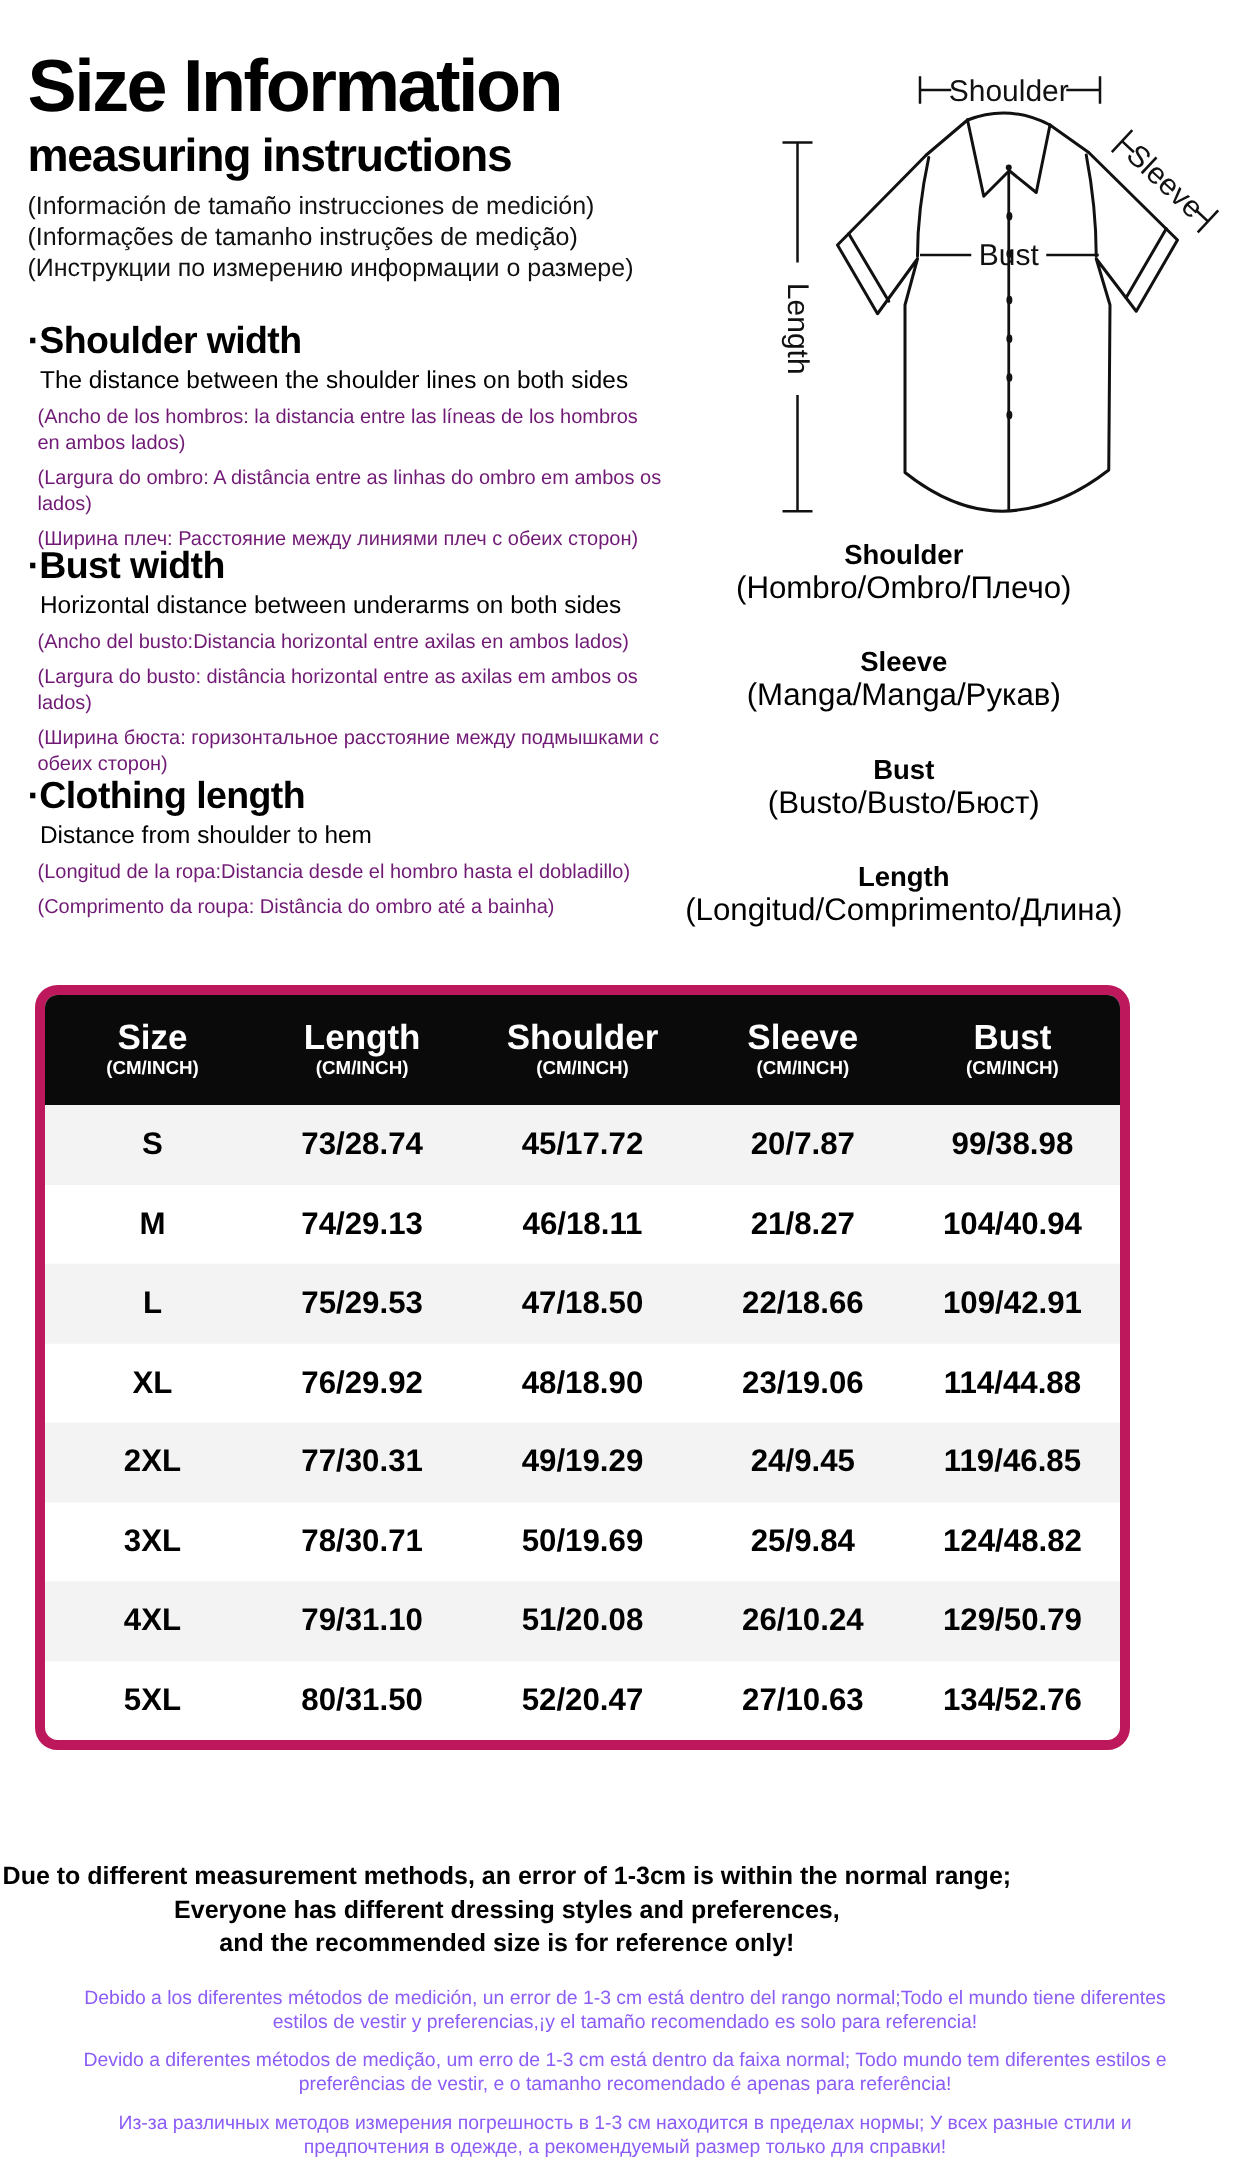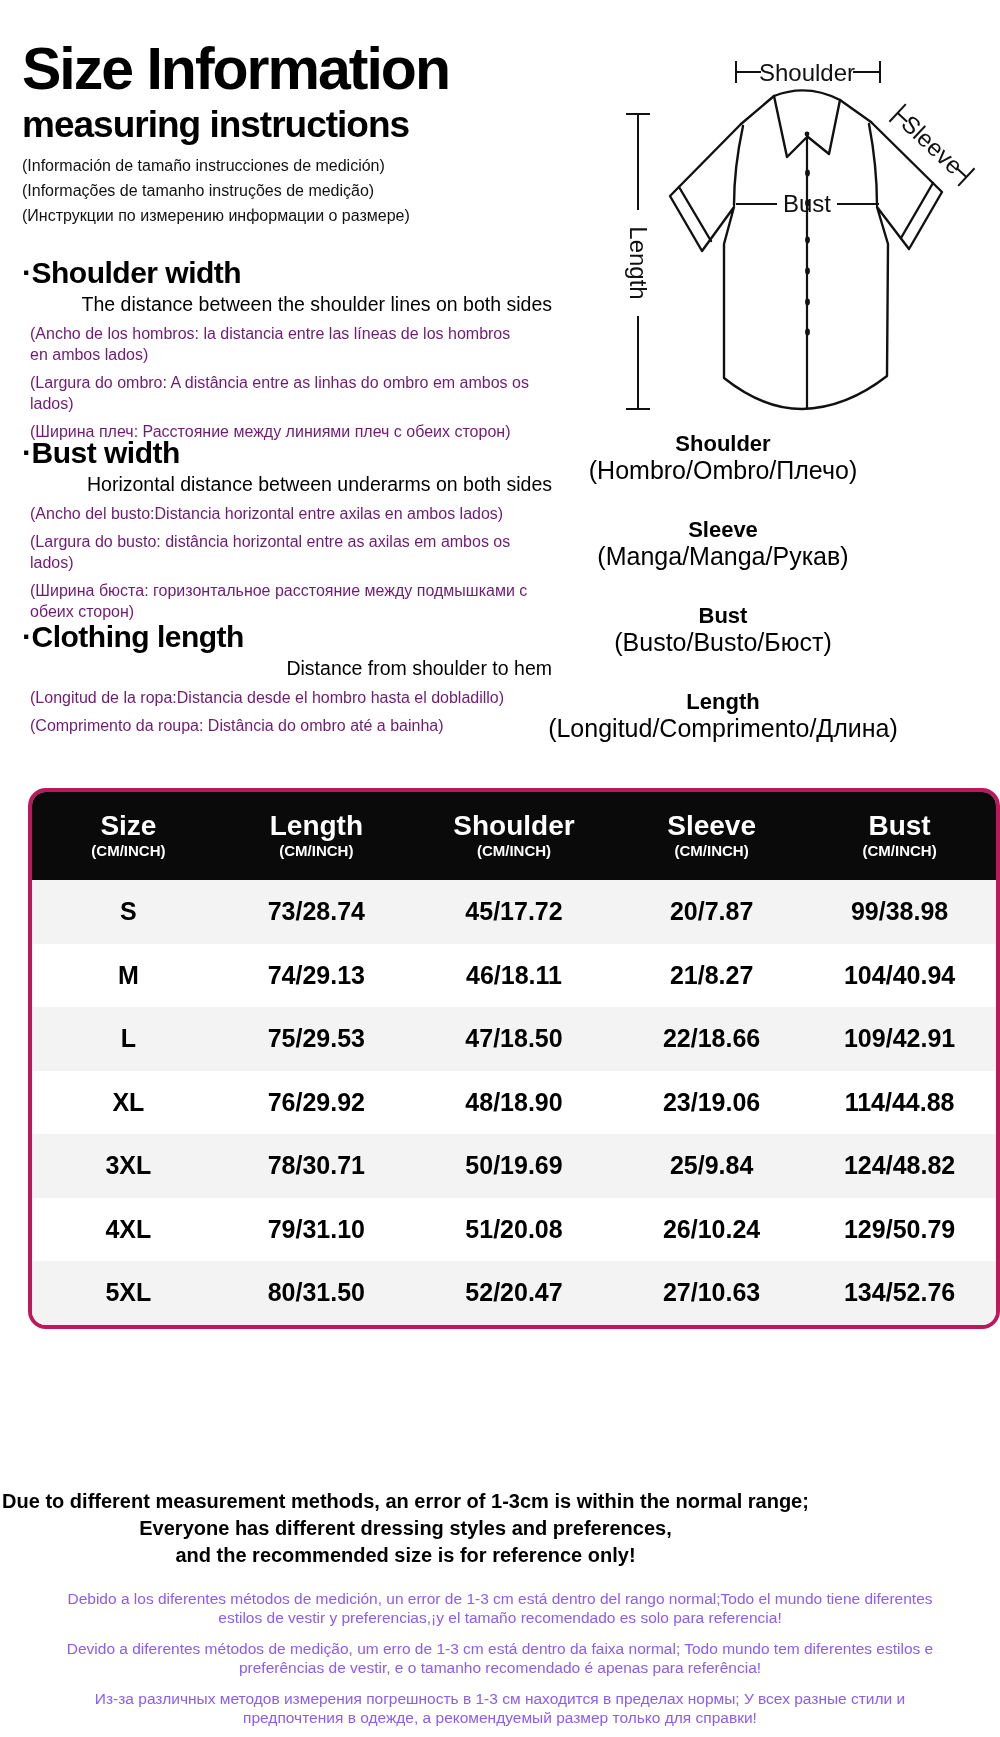--- a/index.html
+++ b/index.html
@@ -9,42 +9,42 @@
     width:1000px; height:1737px;
     font-family:"Liberation Sans", sans-serif;
     color:#000;
     overflow:hidden;
   }
 
   
   .title-block { position:absolute; left:22px; top:36px; width:530px; }
   .main-title { font-size:59px; font-weight:bold; line-height:1.15; letter-spacing:-2px; }
   .sub-title  { font-size:37px; font-weight:bold; line-height:1.15; letter-spacing:-1px; }
-  .title-trans { margin-top:7px; font-size:16px; line-height:25px; color:#111; }
+  .title-trans { margin-top:7px; font-size:20px; line-height:25px; color:#111; }
 
   
   .section { position:absolute; left:22px; width:530px; }
   .sec-1 { top:256px; } .sec-2 { top:436px; } .sec-3 { top:620px; }
   .section h2 { font-size:30px; font-weight:bold; line-height:34px; letter-spacing:-0.5px; }
-  .section .desc { font-size:19.5px; line-height:24px; margin:2px 0 7px 10px;text-align:right; }
+  .section .desc { font-size:19.5px; line-height:24px; margin:2px 0 7px 10px; }
   .section .trans { width:500px; margin:0 0 7px 8px; font-size:16px; line-height:21px; color:#701a75; }
 
   
   .shirt-svg { position:absolute; left:550px; top:40px; width:450px; height:400px; }
   .shirt-svg text { font-family:"Liberation Sans", sans-serif; font-size:24px; fill:#111; }
 
   .legend { position:absolute; left:543px; top:430px; width:360px; text-align:center; }
   .legend-group { margin-bottom:33px; }
   .legend-name { font-size:22px; font-weight:bold; line-height:27px; }
   .legend-trans { font-size:25px; line-height:26px;text-align:center; }
 
   
   .size-table {
-    position:absolute; left:28px; top:788px; width:972px;
-    border:4px solid #be185d; border-radius:18px; overflow:hidden; background:#fff;
+    position:absolute; left:28px; top:788px; width:876px;
+    border:8px solid #be185d; border-radius:18px; overflow:hidden; background:#fff;
   }
   .grid-5 { display:grid; grid-template-columns:20% 19% 22% 19% 20%; align-items:center; }
   .table-header { background:#0a0a0a; height:88px; }
   .th { text-align:center; color:#fff; }
   .th-name { font-size:28px; font-weight:bold; line-height:30px; }
   .th-unit { font-size:15px; font-weight:bold; line-height:20px; }
   .table-row { height:63.5px; }
   .table-row:nth-child(odd) { background:#f3f3f3; }
   .td { text-align:center; font-size:25px; font-weight:bold; }
 
@@ -221,20 +221,27 @@
       <div class="td">109/42.91</div>
     </div>
     <div class="table-row grid-5">
       <div class="td">XL</div>
       <div class="td">76/29.92</div>
       <div class="td">48/18.90</div>
       <div class="td">23/19.06</div>
       <div class="td">114/44.88</div>
     </div>
     <div class="table-row grid-5">
+      <div class="td">2XL</div>
+      <div class="td">77/30.31</div>
+      <div class="td">49/19.29</div>
+      <div class="td">24/9.45</div>
+      <div class="td">119/46.85</div>
+    </div>
+    <div class="table-row grid-5">
       <div class="td">3XL</div>
       <div class="td">78/30.71</div>
       <div class="td">50/19.69</div>
       <div class="td">25/9.84</div>
       <div class="td">124/48.82</div>
     </div>
     <div class="table-row grid-5">
       <div class="td">4XL</div>
       <div class="td">79/31.10</div>
       <div class="td">51/20.08</div>

